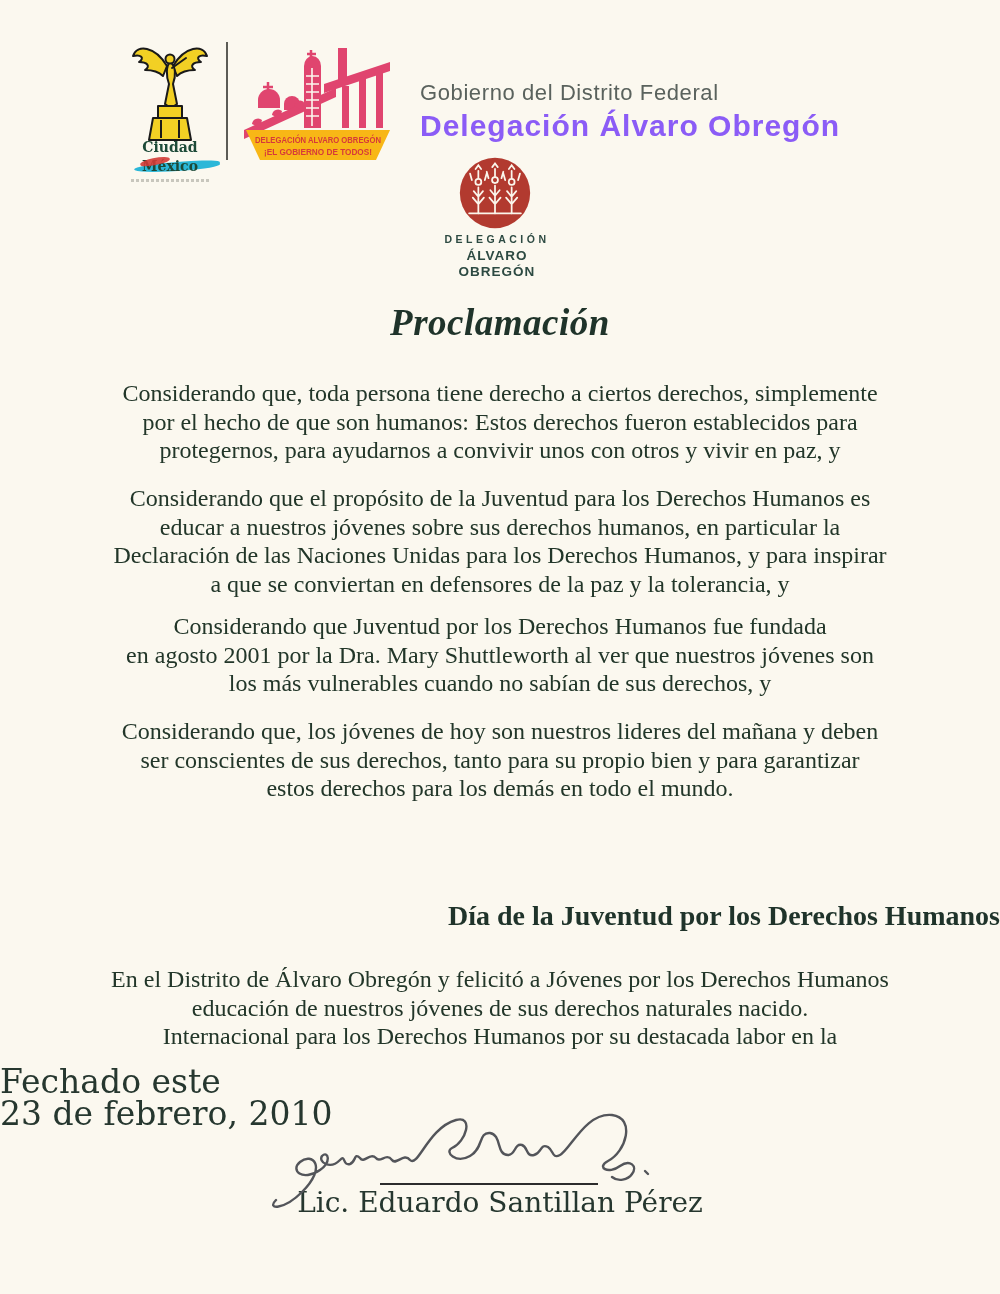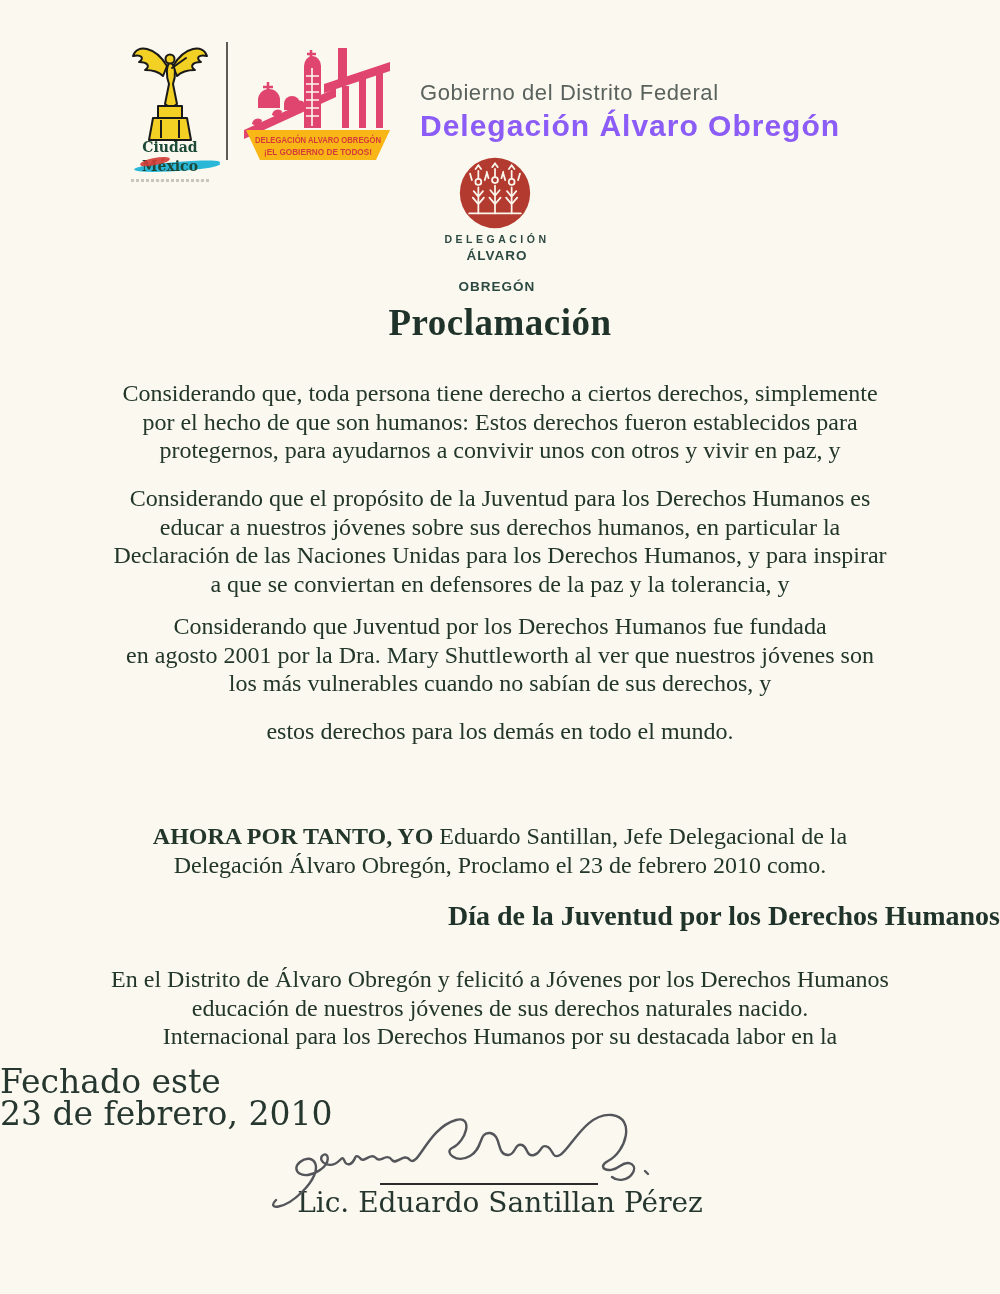--- a/index.html
+++ b/index.html
@@ -24,24 +24,24 @@
   .delegacion-logo { position:absolute; left:238px; top:44px; }
   .gov-text { position:absolute; left:420px; top:80px; font-family:Liberation Sans, sans-serif; }
   .gov-line1 { font-size:22px; color:#5a625d; letter-spacing:.6px; }
   .gov-line2 { font-size:30px; font-weight:bold; color:#8b5cf6; letter-spacing:1px; margin-top:3px;text-align:center; }
   
   .seal { position:absolute; left:458px; top:156px; }
   .seal-caption { position:absolute; left:394px; top:233px; width:206px; text-align:center;
     font-family:"Liberation Sans", sans-serif; font-weight:bold; color:#2d4a42; }
   .seal-caption .c1 { font-size:10.5px; letter-spacing:3.5px; }
   .seal-caption .c2 { font-size:13.5px; letter-spacing:1px; margin-top:3px; }
-  .seal-caption .c3 { font-size:13.5px; letter-spacing:1px; margin-top:16px; }
+  .seal-caption .c3 { font-size:13.5px; letter-spacing:1px; margin-top:1px; }
   
   .doc-title { position:absolute; left:0; top:301px; width:100%; text-align:center;
-    font-size:37px; font-weight:bold; letter-spacing:.5px; color:#1f332a; }
+    font-size:37px; font-weight:bold; letter-spacing:.5px; color:#1f332a;font-style:italic; }
   .para { position:absolute; left:0; width:100%; text-align:center;
     font-size:24px; line-height:28.5px; color:#223629; }
   .para .line { white-space:nowrap; }
   .p1 { top:379px; } .p2 { top:484px; } .p3 { top:612px; } .p4 { top:717px; }
   .p5 { top:822px; } .p6 { top:965px; }
   .bold { font-weight:bold; }
   .day-title { position:absolute; left:0; top:900px; width:100%; text-align:right;
     font-size:28px; font-weight:bold; color:#1f332a; }
   .dated { position:absolute; left:0; top:1066px; width:100%; text-align:left;
     font-family:"DejaVu Serif", serif; font-size:33px; line-height:32px; color:#26372f; }
@@ -157,27 +157,25 @@
     <div class="line">a que se conviertan en defensores de la paz y la tolerancia, y</div>
   </div>
 
   <div class="para p3">
     <div class="line">Considerando que Juventud por los Derechos Humanos fue fundada</div>
     <div class="line">en agosto 2001 por la Dra. Mary Shuttleworth al ver que nuestros jóvenes son</div>
     <div class="line">los más vulnerables cuando no sabían de sus derechos, y</div>
   </div>
 
   <div class="para p4">
+    <div class="line">Considerando que, los jóvenes de hoy son nuestros lideres del mañana y deben</div>
+    <div class="line">ser conscientes de sus derechos, tanto para su propio bien y para garantizar</div>
     <div class="line">estos derechos para los demás en todo el mundo.</div>
   </div>
 
-  <div class="para p5">
-    <div class="line"><span class="bold">AHORA POR TANTO, YO</span><span> Eduardo Santillan, Jefe Delegacional de la</span></div>
-    <div class="line">Delegación Álvaro Obregón, Proclamo el 23 de febrero 2010 como.</div>
-  </div>
 
   <div class="day-title">Día de la Juventud por los Derechos Humanos</div>
 
   <div class="para p6">
     <div class="line">En el Distrito de Álvaro Obregón y felicitó a Jóvenes por los Derechos Humanos</div>
     <div class="line">educación de nuestros jóvenes de sus derechos naturales nacido.</div>
     <div class="line">Internacional para los Derechos Humanos por su destacada labor en la</div>
   </div>
 
   <div class="dated">

